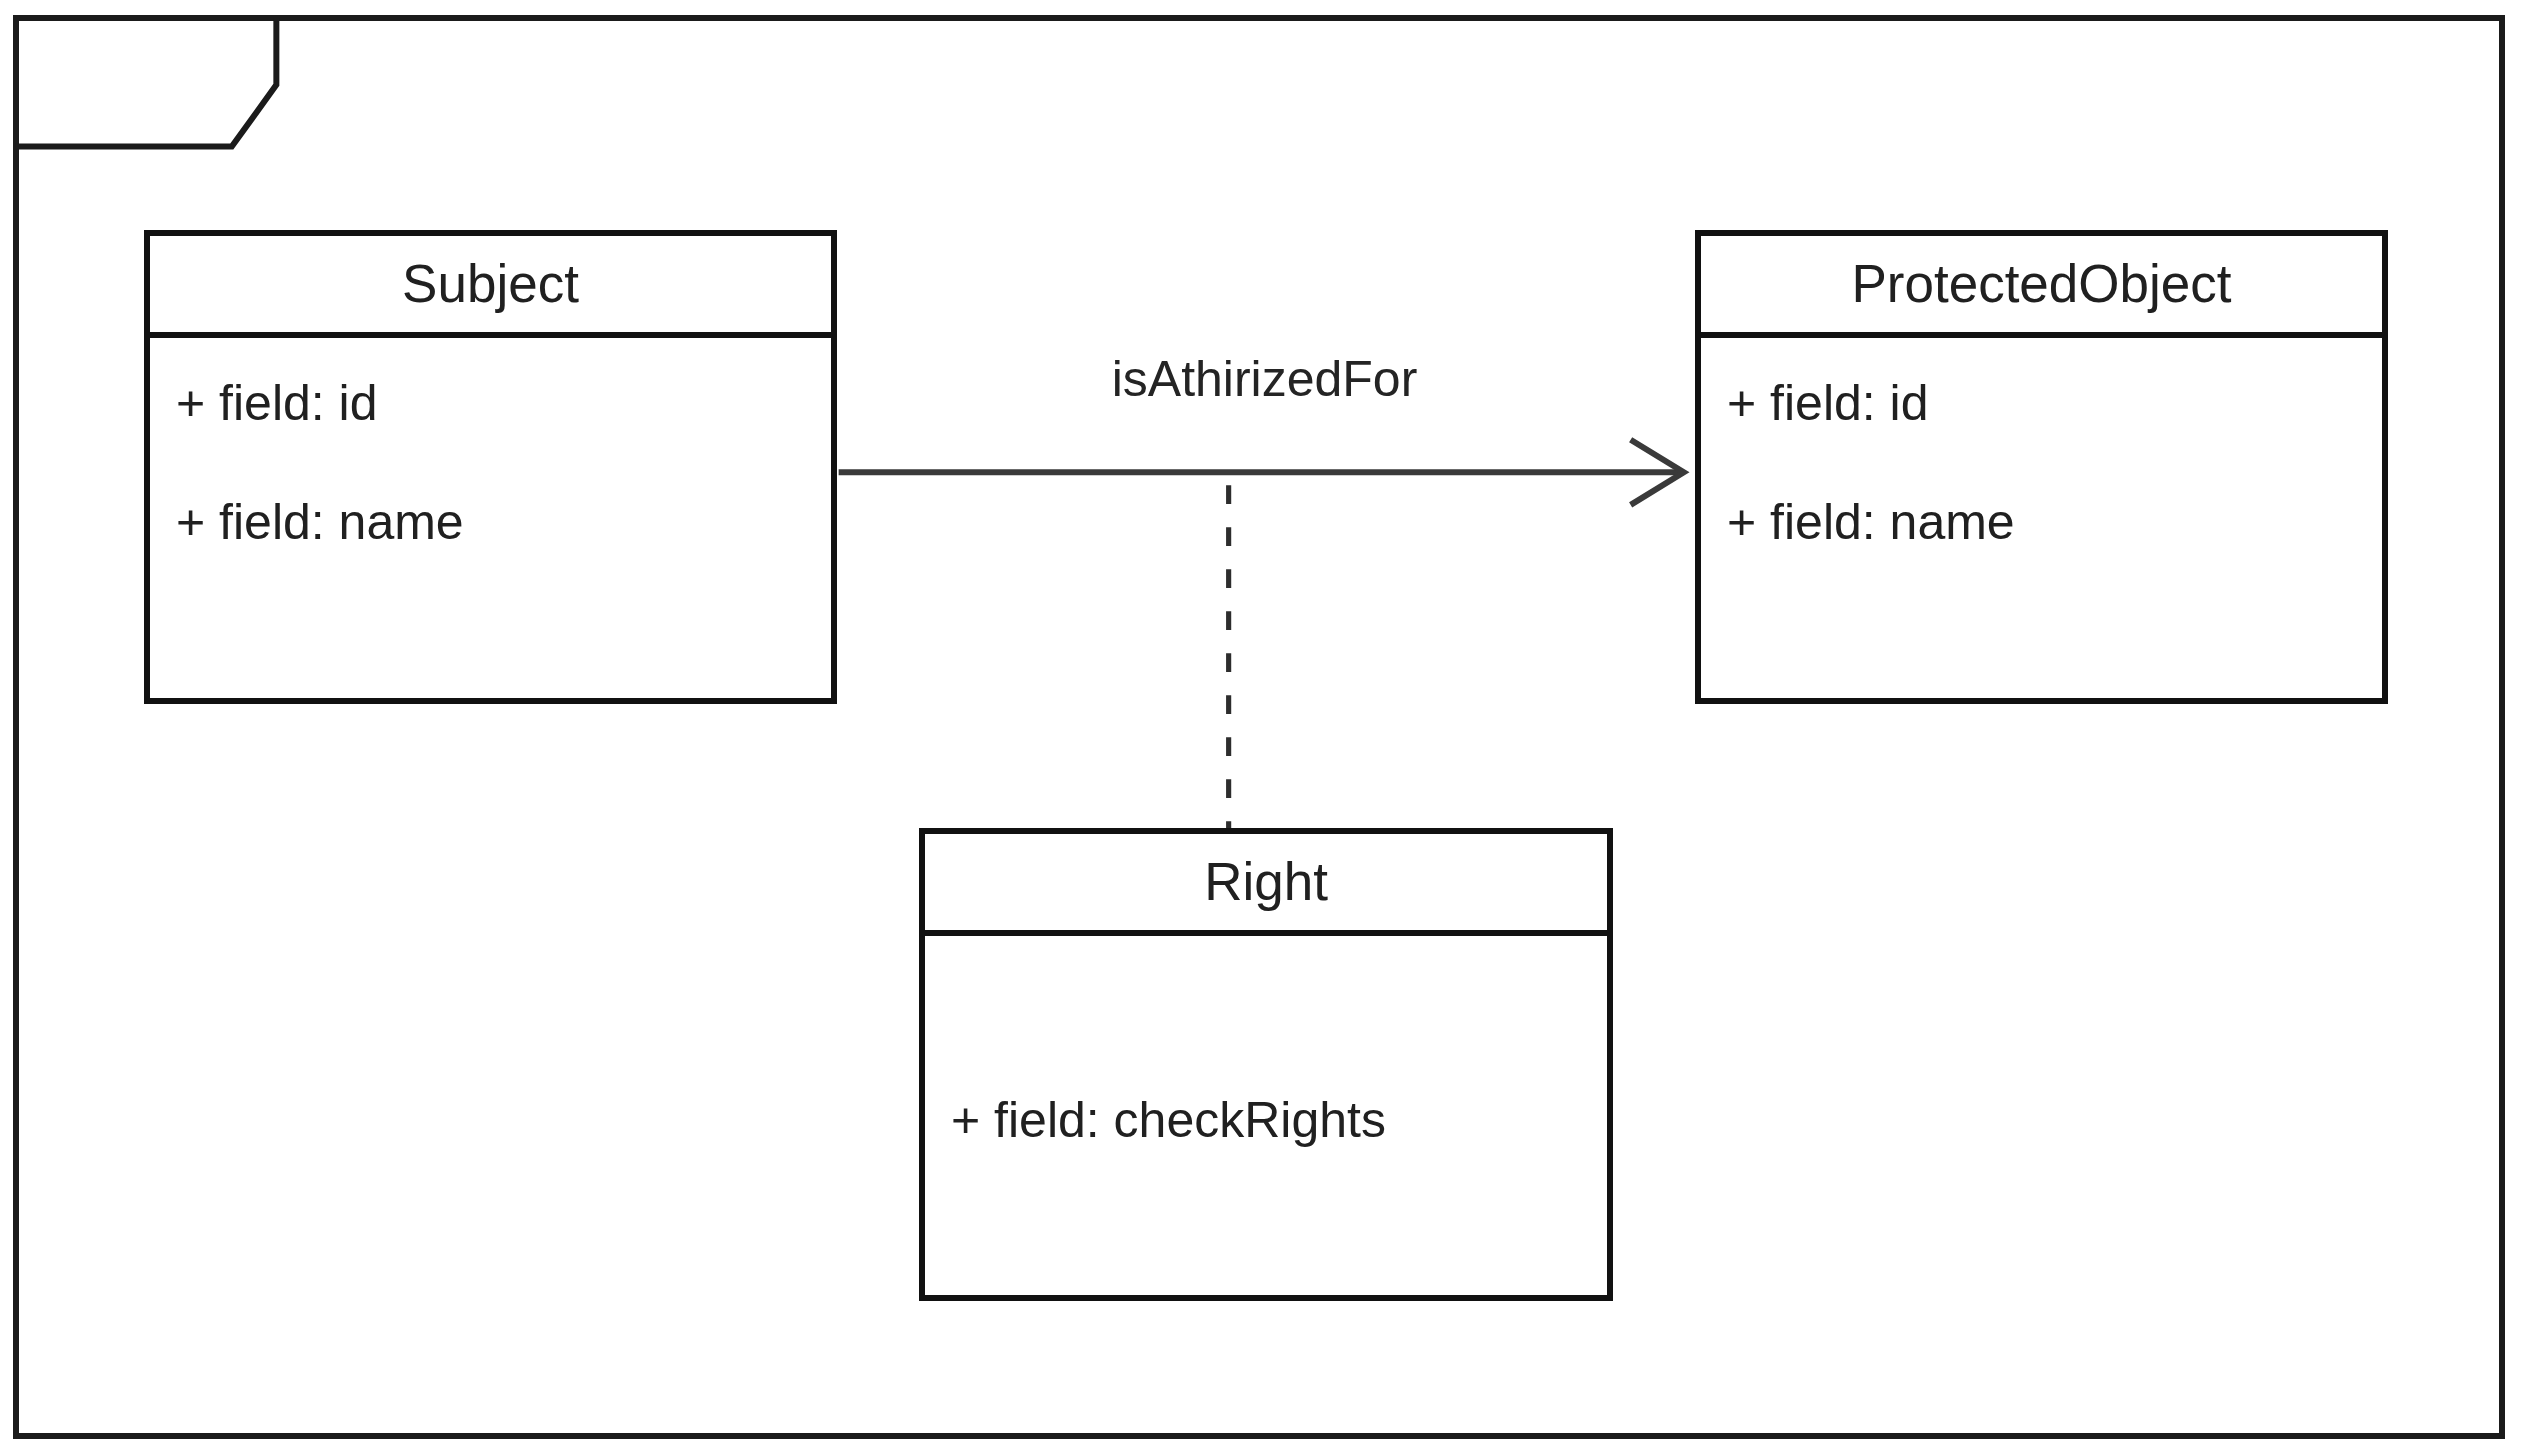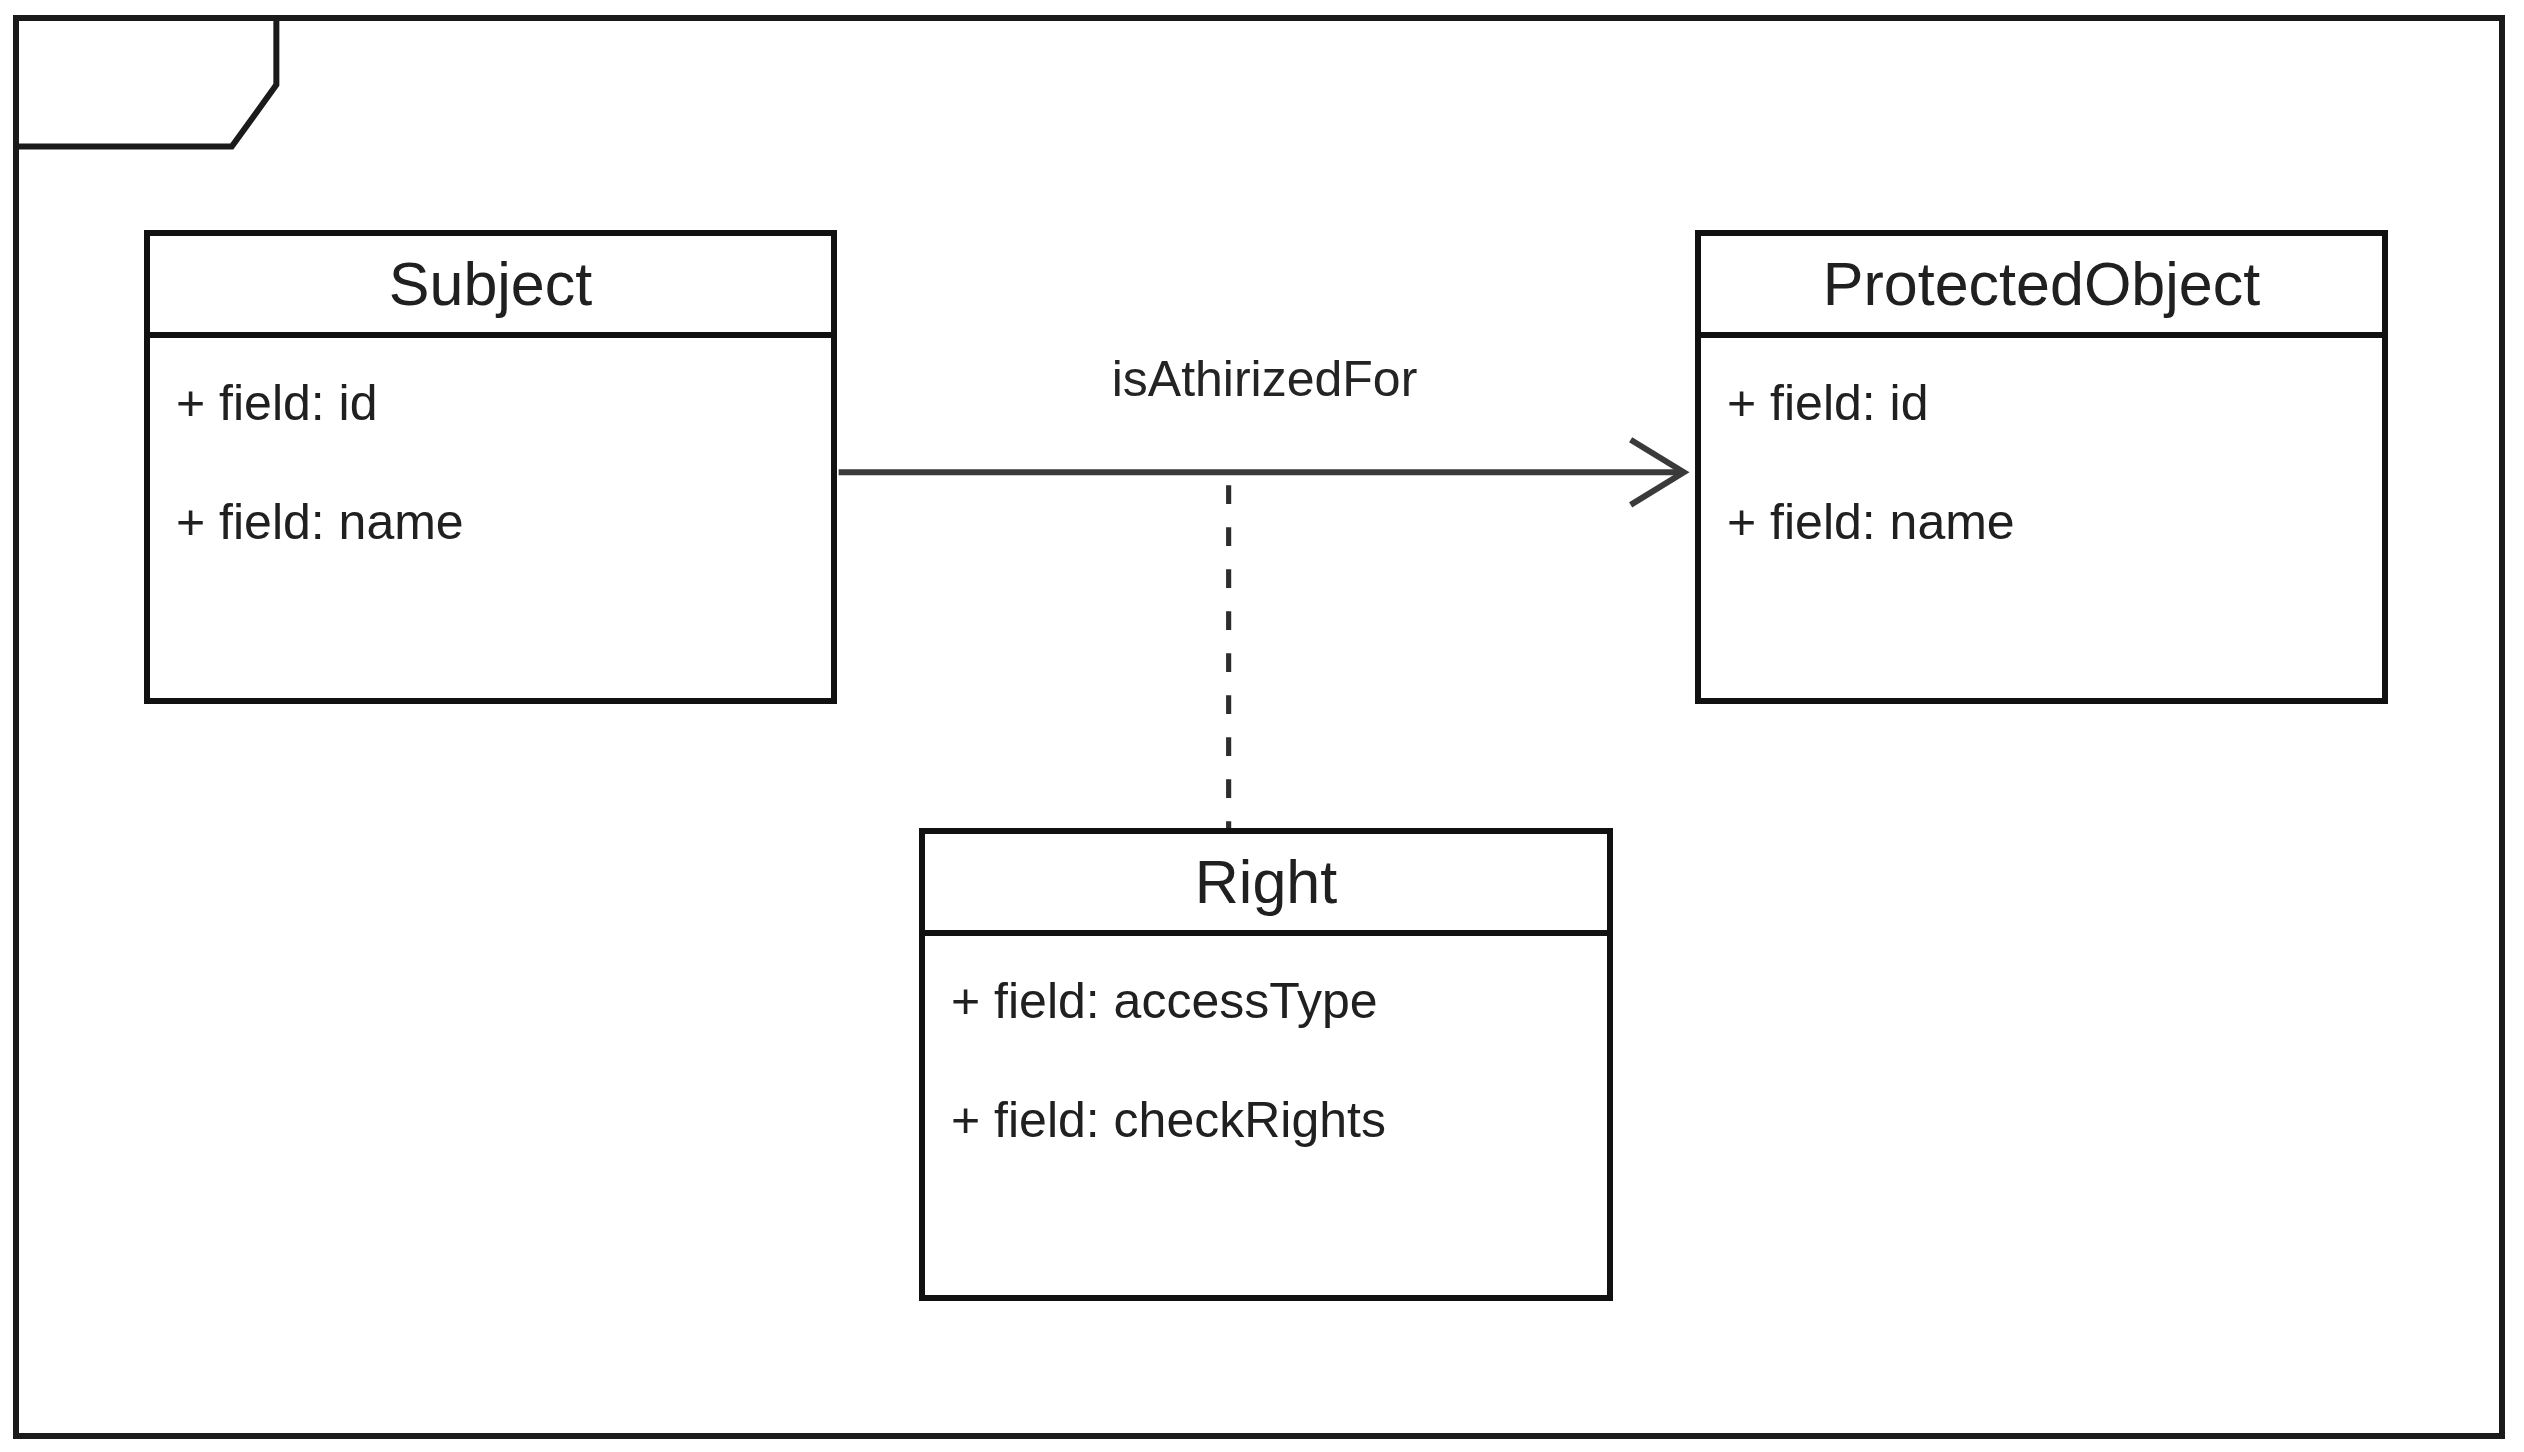--- a/index.html
+++ b/index.html
@@ -35,21 +35,21 @@
     position: absolute;
     background: #ffffff;
     border: 6.9px solid #111111;
     box-sizing: border-box;
   }
   .uml-class .title-compartment {
     height: 96px;
     line-height: 96px;
     text-align: center;
     border-bottom: 6.9px solid #111111;
-    font-size: 61px;
+    font-size: 53px;
     color: #202020;
     white-space: nowrap;
     overflow: hidden;
   }
   .uml-class .field-row {
     position: absolute;
     left: 26px;
     right: 8.6px;
     height: 60px;
     line-height: 60px;
@@ -100,20 +100,19 @@
   </div>
 
   <div class="uml-class" id="class-protected-object">
     <div class="title-compartment">ProtectedObject</div>
     <div class="field-row row-0">+ field: id</div>
     <div class="field-row row-1">+ field: name</div>
   </div>
 
   <div class="uml-class" id="class-right">
     <div class="title-compartment">Right</div>
-    <div class="field-row row-0">+ field: accessType</div>
     <div class="field-row row-1">+ field: checkRights</div>
   </div>
 
   <div class="edge-label">isAthirizedFor</div>
 
 </div>
 
 
 </body></html>

